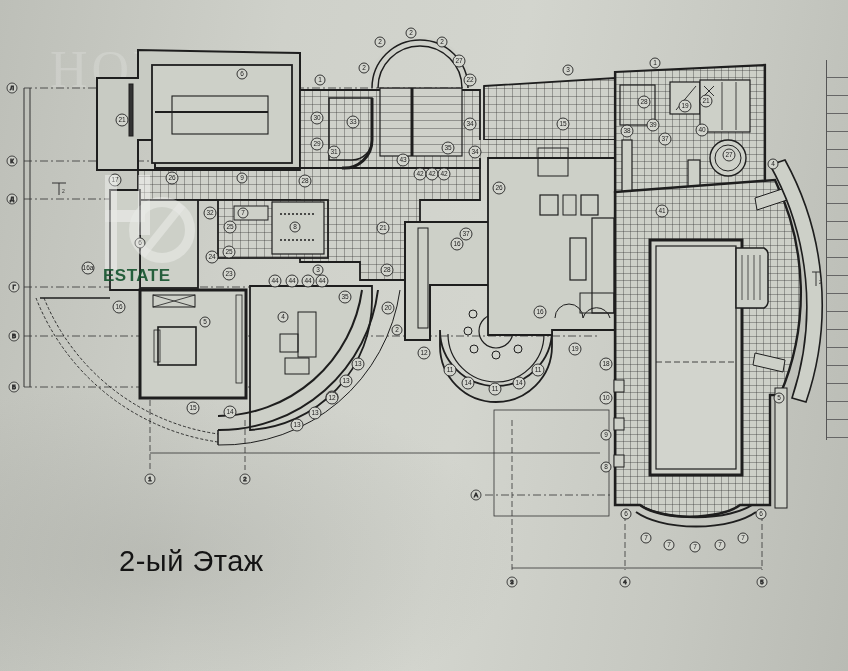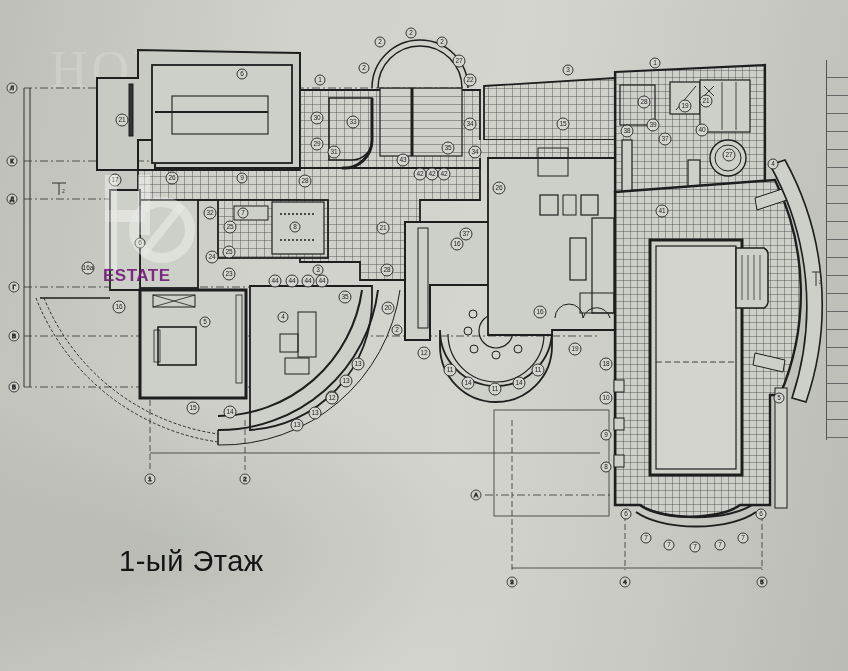--- a/index.html
+++ b/index.html
@@ -4,21 +4,21 @@
 <style>
   html,body{margin:0;padding:0;}
   body{width:848px;height:671px;overflow:hidden;background:#c9cbc4;font-family:"Liberation Sans",sans-serif;position:relative;}
   .paper{position:absolute;left:0;top:0;width:848px;height:671px;
     background:linear-gradient(100deg,#bdbfb8 0%,#cfd1ca 30%,#d3d5ce 55%,#c6c8c1 80%,#b9bbb4 100%);}
   .shade{position:absolute;left:0;top:380px;width:520px;height:291px;
     background:radial-gradient(ellipse at 30% 60%,rgba(150,152,146,0.35),rgba(0,0,0,0) 70%);}
   svg.plan{position:absolute;left:0;top:0;}
   .caption{position:absolute;left:119px;top:545px;font-size:29px;color:#141414;letter-spacing:0.5px;}
   .wm{position:absolute;left:100px;top:170px;width:95px;height:120px;opacity:0.55;}
-  .wm-text{position:absolute;left:103px;top:266px;color:#701a75;font-weight:bold;font-size:17px;letter-spacing:0.5px;opacity:0.9;}
+  .wm-text{position:absolute;left:103px;top:266px;color:#14532d;font-weight:bold;font-size:17px;letter-spacing:0.5px;opacity:0.9;}
   .wm-home{position:absolute;left:50px;top:40px;font-family:"Liberation Serif",serif;font-size:52px;color:rgba(255,255,255,0.18);letter-spacing:4px;}
   .strip{position:absolute;left:826px;top:60px;width:22px;height:380px;border-left:1px solid #555;
     background:repeating-linear-gradient(180deg,transparent 0 17px,#666 17px 18px);}
 </style>
 </head>
 <body>
 
 <div class="paper"></div>
 <div class="shade"></div>
 <div class="wm-home">HOME</div>
@@ -590,13 +590,13 @@
 
 <svg class="wm" viewBox="0 0 95 120">
   <rect x="5" y="5" width="12" height="95" fill="#fff" opacity="0.7"></rect>
   <rect x="5" y="40" width="40" height="12" fill="#fff" opacity="0.7"></rect>
   <rect x="38" y="5" width="12" height="60" fill="#fff" opacity="0.7"></rect>
   <circle cx="62" cy="60" r="28" fill="none" stroke="#fff" stroke-width="10" opacity="0.6"></circle>
   <path d="M42 85 L82 35" stroke="#fff" stroke-width="8" opacity="0.6"></path>
 </svg>
 <div class="wm-text">ESTATE</div>
 
-<div class="caption">1-ый Этаж</div>
+<div class="caption">2-ый Этаж</div>
 
 </body></html>

